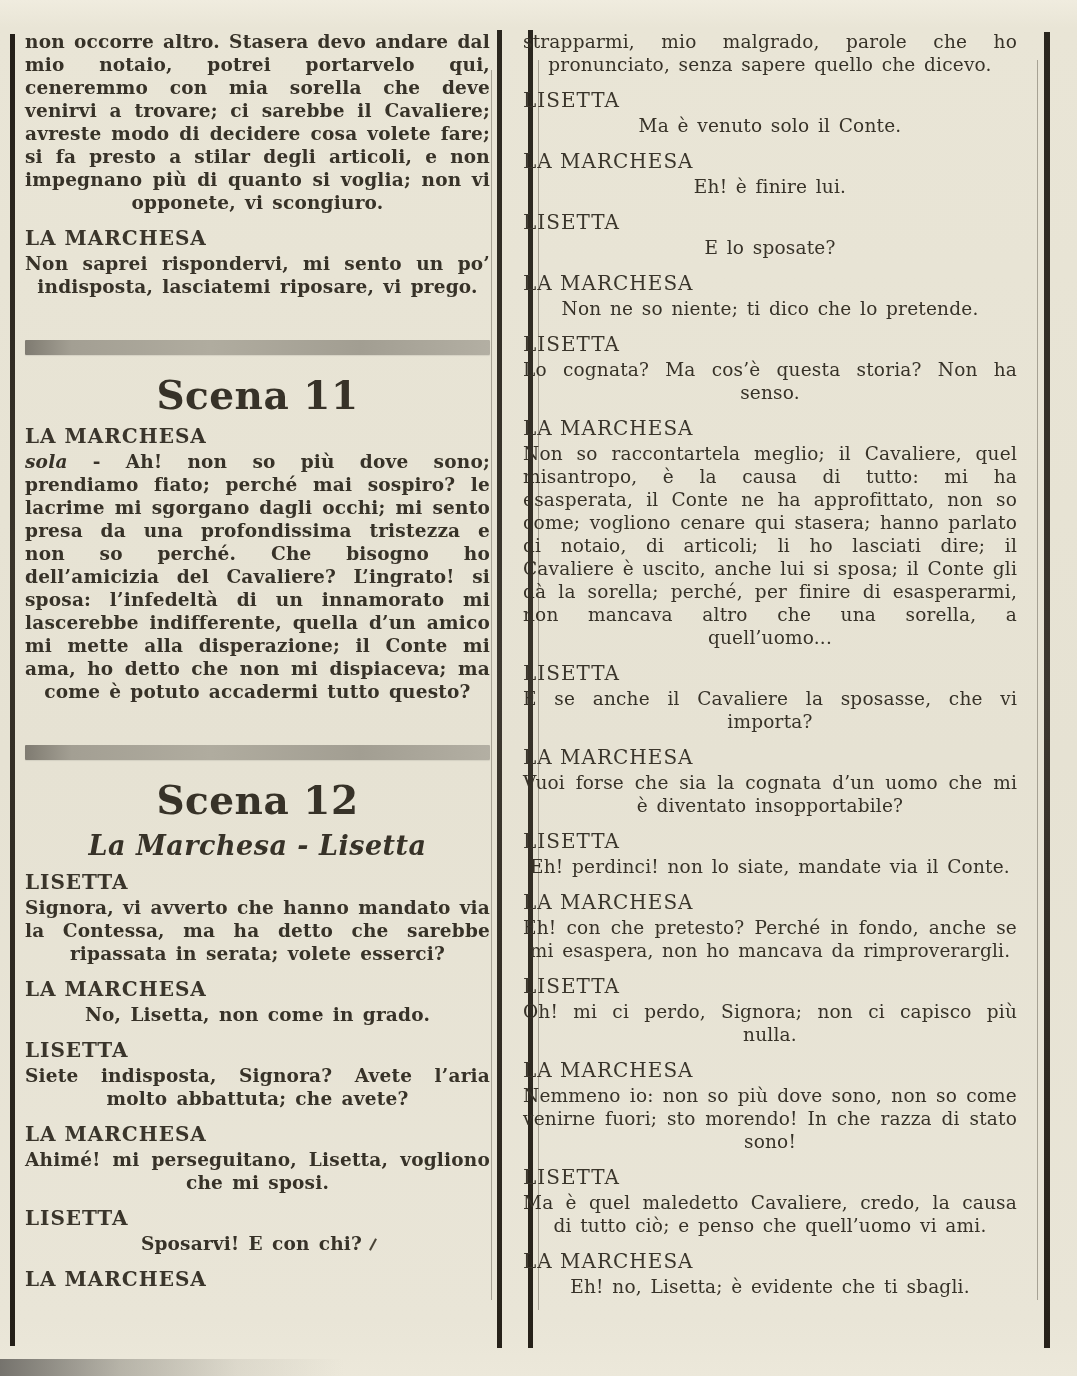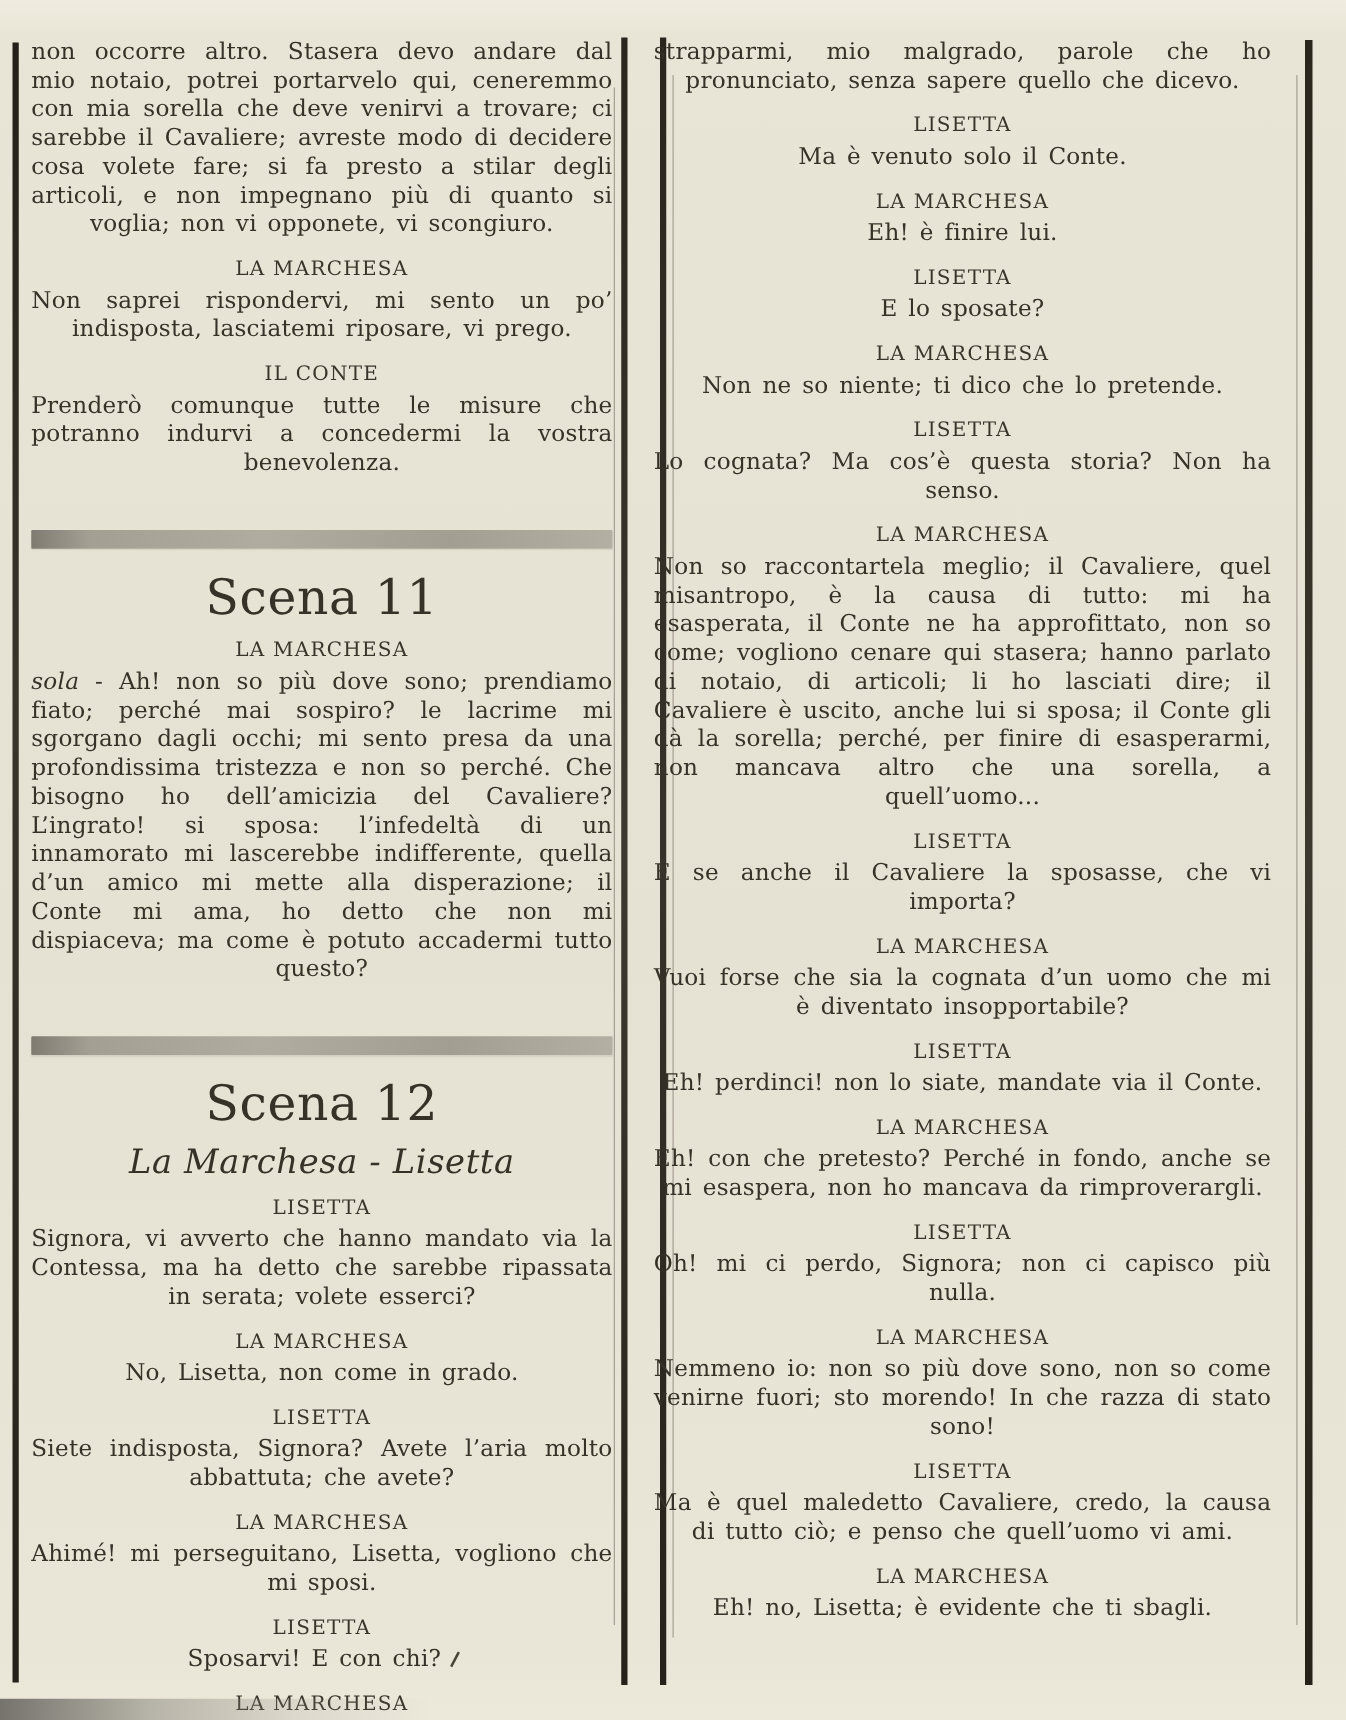--- a/index.html
+++ b/index.html
@@ -19,39 +19,38 @@
   .rule-left     { left: 10px;   top: 34px;  width: 5px; height: 1312px; background: linear-gradient(180deg,#241f18,#3a352b 40%,#241f18); }
   .rule-center-a { left: 497px;  top: 30px;  width: 5px; height: 1318px; background: linear-gradient(180deg,#2a261e,#3d3830 50%,#262119); }
   .rule-center-b { left: 528px;  top: 30px;  width: 5px; height: 1318px; background: linear-gradient(180deg,#2a261e,#38332a 50%,#262119); }
   .rule-right    { left: 1044px; top: 32px;  width: 6px; height: 1316px; background: linear-gradient(180deg,#2a261e,#3d3830 50%,#262119); }
   .hairline { position: absolute; width: 1px; background: #716c5f; opacity: .55; }
   .hairline-a { left: 491px;  top: 70px;  height: 1230px; }
   .hairline-b { left: 538px;  top: 60px;  height: 1250px; }
   .hairline-c { left: 1037px; top: 60px;  height: 1240px; }
 
   .column { position: absolute; top: 30px; }
-  .column-left  { left: 25px;  width: 465px; }
+  .column-left  { left: 25px;  width: 465px; font-weight: bold; }
   .column-right { left: 523px; width: 494px; }
 
   .body-text {
     margin: 0;
     font-size: 18.5px;
     line-height: 23px;
     text-align: justify;
     text-align-last: center;
     word-spacing: 2.5px;
     letter-spacing: 0.2px;
   }
 
   .speech { margin-top: 15px; }
   .speaker {
-    font-size: 16px;
+    font-size: 20px;
     line-height: 18px;
     letter-spacing: 1px;
-    text-align: center;
     margin: 0 0 5px 0;
     color: #3a352b;
   }
   .scene-divider {
     height: 15px;
     margin-top: 42px;
     border-radius: 1px;
     background: linear-gradient(90deg,#7f7b71 0%,#a39f93 10%,#b0ac9f 40%,#a29e92 72%,#b3afa3 100%);
     box-shadow: 0 1px 1px rgba(0,0,0,.08);
   }
@@ -96,24 +95,20 @@
   <div class="hairline hairline-a"></div>
   <div class="hairline hairline-b"></div>
   <div class="hairline hairline-c"></div>
 
   <div class="column column-left" id="col-left">
       <p class="body-text">non occorre altro. Stasera devo andare dal mio notaio, potrei portarvelo qui, ceneremmo con mia sorella che deve venirvi a trovare; ci sarebbe il Cavaliere; avreste modo di decidere cosa volete fare; si fa presto a stilar degli articoli, e non impegnano più di quanto si voglia; non vi opponete, vi scongiuro.</p>
       <div class="speech">
         <div class="speaker">LA MARCHESA</div>
         <p class="body-text">Non saprei rispondervi, mi sento un po’ indisposta, lasciatemi riposare, vi prego.</p>
       </div>
-      <div class="speech">
-        <div class="speaker">IL CONTE</div>
-        <p class="body-text">Prenderò comunque tutte le misure che potranno indurvi a concedermi la vostra benevolenza.</p>
-      </div>
       <div class="scene-divider"></div>
       <div class="scene-heading">Scena 11</div>
       <div class="speech">
         <div class="speaker">LA MARCHESA</div>
         <p class="body-text"><em class="stage">sola</em> - Ah! non so più dove sono; prendiamo fiato; perché mai sospiro? le lacrime mi sgorgano dagli occhi; mi sento presa da una profondissima tristezza e non so perché. Che bisogno ho dell’amicizia del Cavaliere? L’ingrato! si sposa: l’infedeltà di un innamorato mi lascerebbe indifferente, quella d’un amico mi mette alla disperazione; il Conte mi ama, ho detto che non mi dispiaceva; ma come è potuto accadermi tutto questo?</p>
       </div>
       <div class="scene-divider"></div>
       <div class="scene-heading">Scena 12</div>
       <div class="characters-line">La Marchesa - Lisetta</div>
       <div class="speech">

